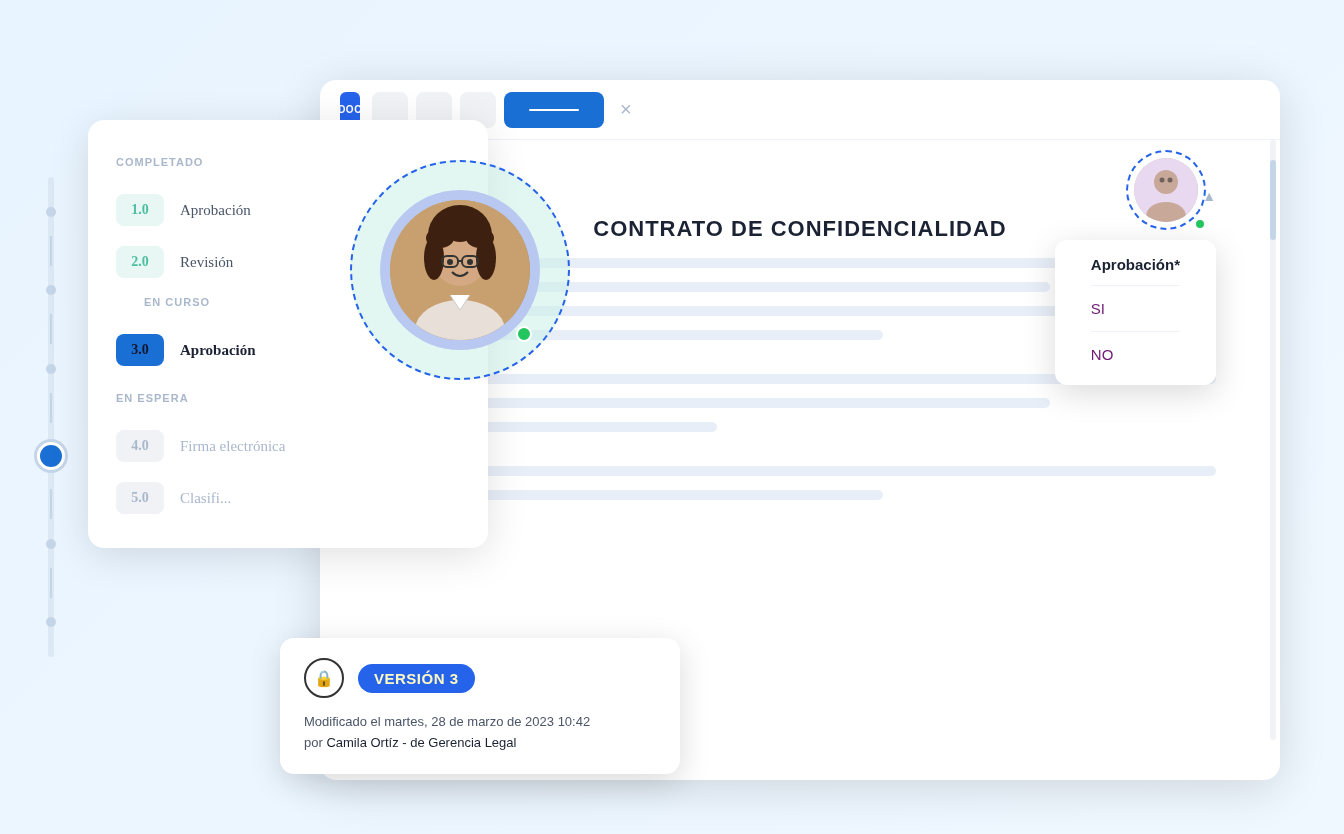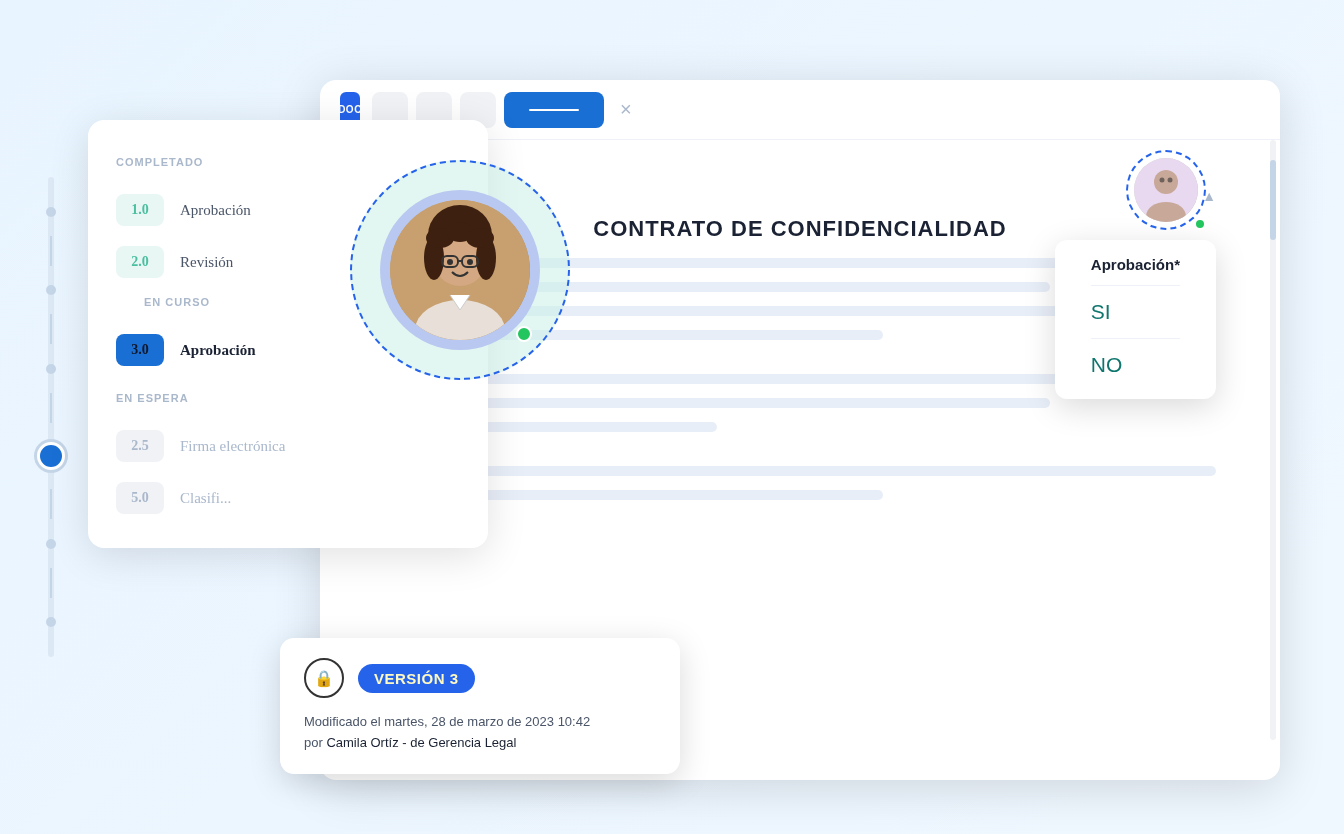--- a/index.html
+++ b/index.html
@@ -239,22 +239,22 @@
       margin-bottom: 12px;
     }
 
     .approval-divider {
       height: 1px;
       background: #eef2f8;
       margin: 8px 0;
     }
 
     .approval-option {
-      font-size: 21px;
-      color: #0f766e;
+      font-size: 15px;
+      color: #701a75;
       padding: 6px 0;
       cursor: pointer;
     }
 
     .avatar-dashed {
       width: 80px;
       height: 80px;
       border-radius: 50%;
       border: 2px dashed #2563eb;
       display: flex;
@@ -429,21 +429,21 @@
   <div class="section-label" style="padding-left:28px;">EN CURSO</div>
 
   <div class="step-row">
     <div class="step-badge active">3.0</div>
     <span class="step-label active">Aprobación</span>
   </div>
 
   <div class="section-label" style="margin-top:16px;">EN ESPERA</div>
 
   <div class="step-row">
-    <div class="step-badge waiting">2.5</div>
+    <div class="step-badge waiting">4.0</div>
     <span class="step-label waiting">Firma electrónica</span>
   </div>
 
   <div class="step-row">
     <div class="step-badge waiting">5.0</div>
     <span class="step-label waiting">Clasifi...</span>
   </div>
 </div>
 
 <div class="doc-viewer">

